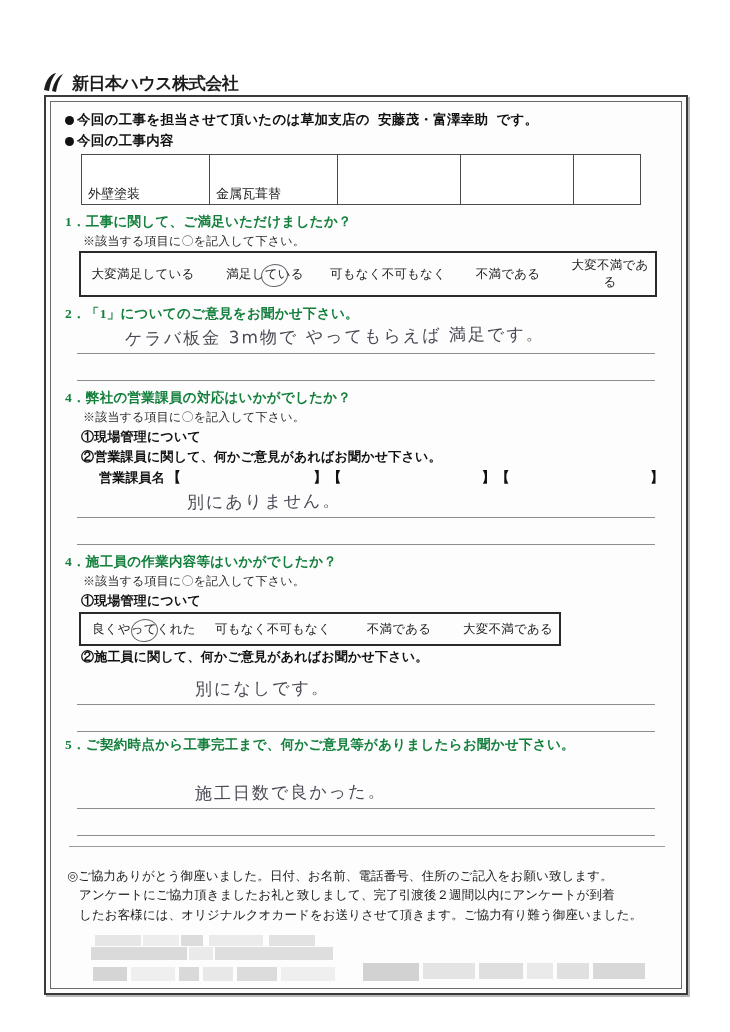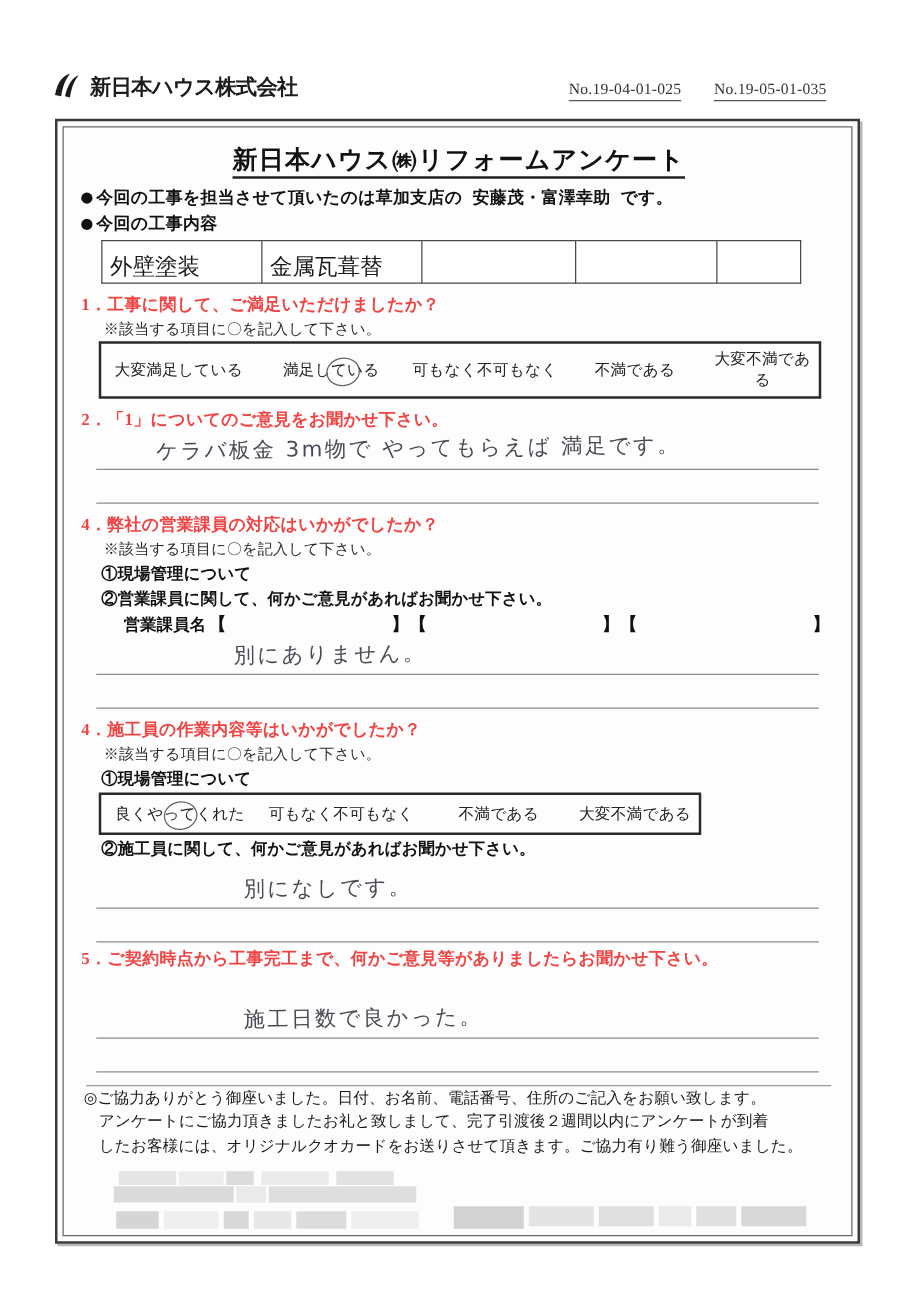--- a/index.html
+++ b/index.html
@@ -12,21 +12,21 @@
     height: 1032px;
     position: relative;
     font-family: "Liberation Serif", "DejaVu Serif", serif;
     color: #222222;
     overflow: hidden;
   }
 
   
   .masthead {
     position: absolute;
-    left: 0; top: 2px;
+    left: 0; top: 16px;
     width: 730px;
     height: 92px;
   }
   .logo-block {
     position: absolute;
     left: 40px; top: 54px;
     display: flex;
     align-items: center;
     gap: 6px;
   }
@@ -121,23 +121,23 @@
   
   .grid-table {
     border-collapse: collapse;
     table-layout: fixed;
     margin: 4px 0 3px 18px;
     background: #ffffff;
   }
   .grid-table td {
     border: 1px solid #4a4a4a;
     height: 30px;
-    font-size: 18px;
+    font-size: 13px;
     color: #1a1a1a;
-    padding: 0 6px;
+    padding: 16px 6px;
     vertical-align: bottom;
     line-height: 1.05;
     white-space: nowrap;
   }
   .work-table { width: 560px; }
   .work-table td { vertical-align: bottom; padding-bottom: 3px; }
 
   .rating-table {
     width: 578px;
     margin-left: 16px;
@@ -163,21 +163,21 @@
     pointer-events: none;
     opacity: .88;
     top: 50%;
     margin-top: -10px;
   }
 
   
   .q-head {
     font-size: 13.5px;
     font-weight: bold;
-    color: #ef4444;
+    color: #15803d;
     margin: 8px 0 2px 2px;
     letter-spacing: 0.3px;
     white-space: nowrap;
   }
   .q-note {
     font-size: 12px;
     color: #2a2a2a;
     margin: 1px 0 1px 20px;
     letter-spacing: 0.2px;
   }
@@ -226,21 +226,21 @@
     font-family: "DejaVu Sans", "Liberation Sans", sans-serif;
     font-size: 17px;
     color: #4a4a55;
     white-space: nowrap;
     letter-spacing: 2px;
     transform: rotate(-0.7deg);
   }
 
   
   .footer-note {
-    margin: 0 0 0 4px;
+    margin: 20px 0 0 4px;
     font-size: 12.5px;
     color: #1a1a1a;
     line-height: 1.55;
     letter-spacing: 0.1px;
   }
   .footer-note .l2, .footer-note .l3 { padding-left: 12px; }
   .footer-divider {
     border-top: 1px solid #9a9a9a;
     margin: 10px 6px 0 6px;
   }
@@ -265,33 +265,26 @@
   <div class="logo-block">
     <span class="logo-mark">
       <svg width="26" height="26" viewBox="0 0 26 26">
         <path d="M4 20 C6 9, 11 4, 16 3 C12 8, 10 14, 9 21 Z" fill="#1c1c1c"></path>
         <path d="M12 21 C14 12, 18 6, 23 4 C19 9, 17 15, 16 22 Z" fill="#1c1c1c"></path>
       </svg>
     </span>
     <span class="logo-text">新日本ハウス株式会社</span>
   </div>
 
-  <div class="doc-numbers">
-    <span class="doc-number">No.19-04-01-025</span>
-    <span class="doc-number">No.19-05-01-035</span>
-  </div>
 </div>
 
 <div class="page-frame">
  <div class="page-inner">
   <div class="content">
 
-    <div class="form-title">
-      <span>新日本ハウス㈱リフォームアンケート</span>
-    </div>
 
     <div class="bullet-line">
       <span class="dot"></span><span>今回の工事を担当させて頂いたのは草加支店の</span><span class="staff-names">安藤茂・富澤幸助</span><span>です。</span>
     </div>
 
     <div class="bullet-line">
       <span class="dot"></span><span>今回の工事内容</span>
     </div>
 
     <table class="grid-table work-table">

